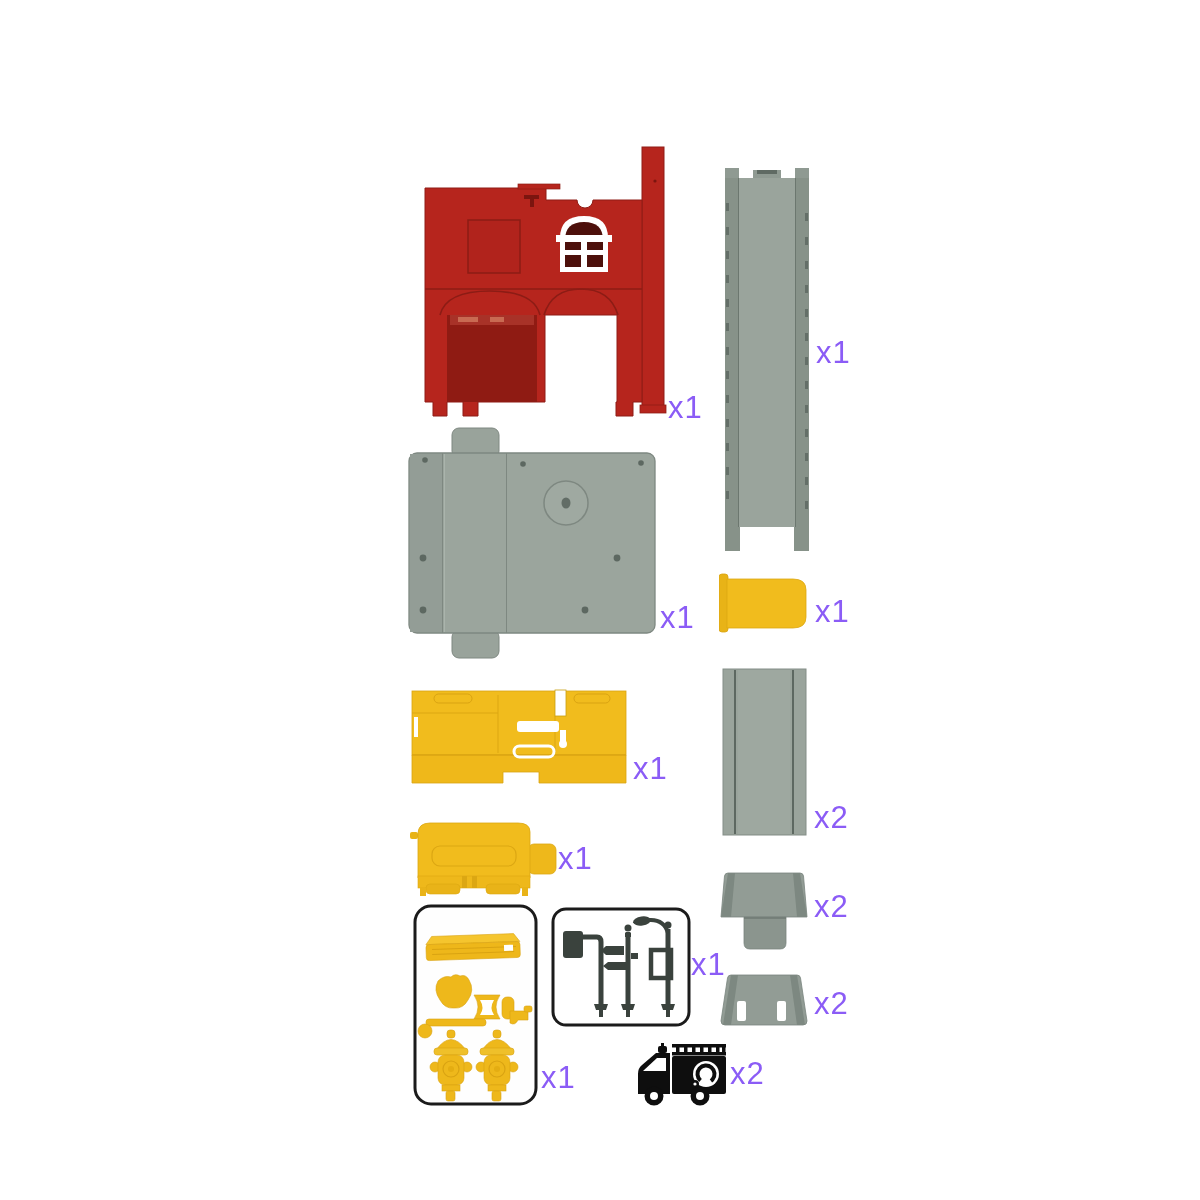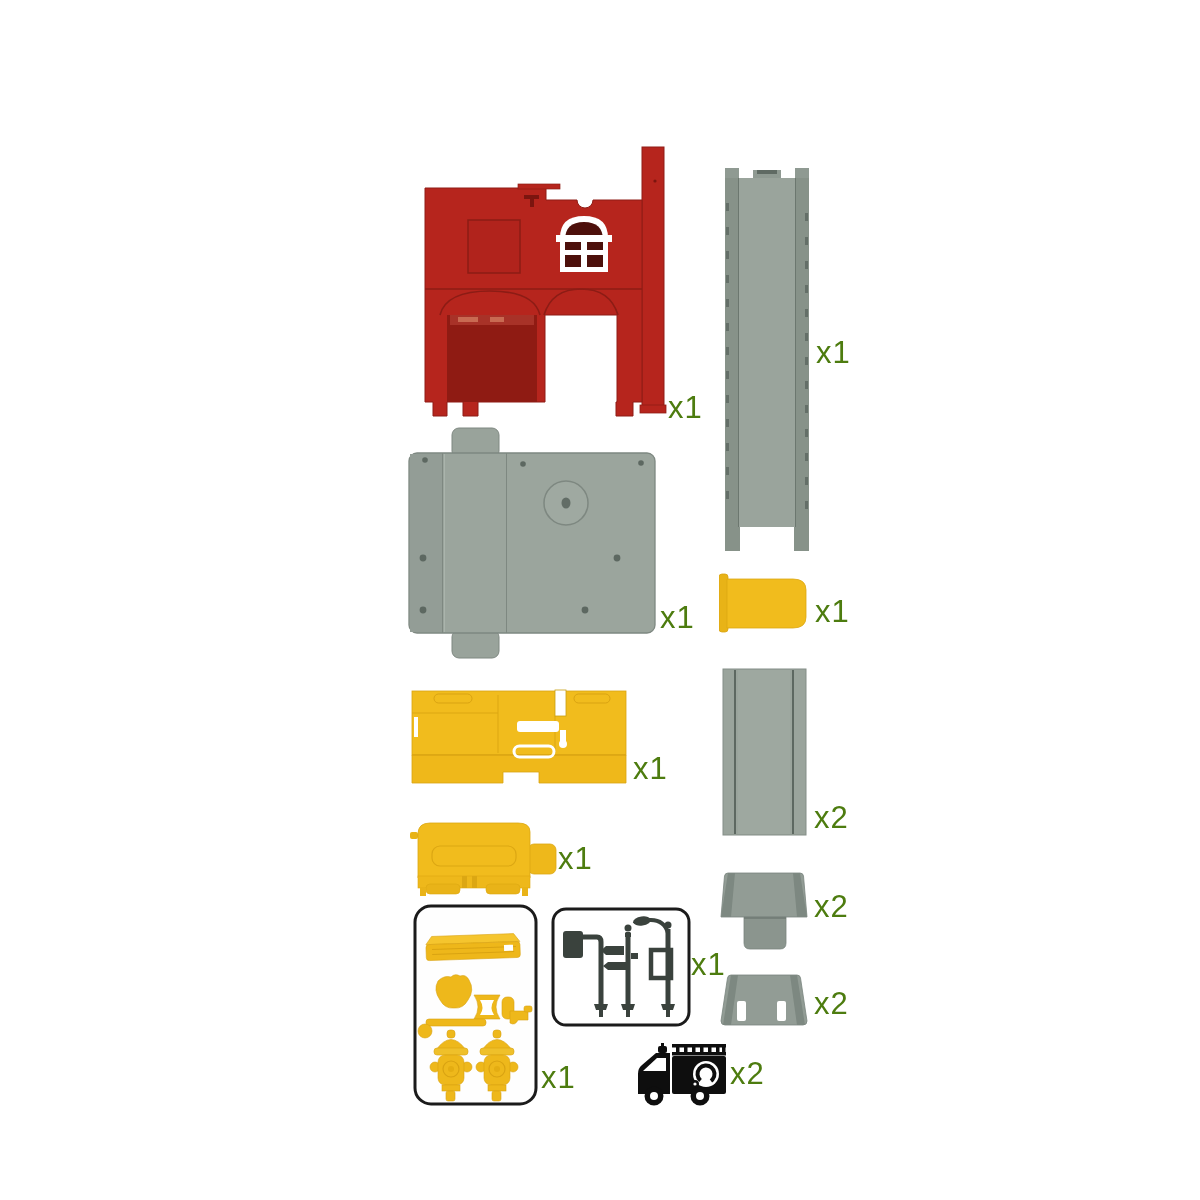--- a/index.html
+++ b/index.html
@@ -5,21 +5,21 @@
   html,body{margin:0;padding:0;background:#ffffff;}
   .sheet{
     position:relative;width:1200px;height:1200px;background:#ffffff;overflow:hidden;
     font-family:"Liberation Sans", sans-serif;
   }
   .part{position:absolute;}
   .qty{
     position:absolute;
     font-family:"Liberation Sans", sans-serif;
     font-size:31px;
-    color:#4d7c0f;
+    color:#8b5cf6;
     letter-spacing:1px;
     line-height:1;
     white-space:nowrap;
   }
 </style>
 </head>
 <body>
 
 <div class="sheet">
 

